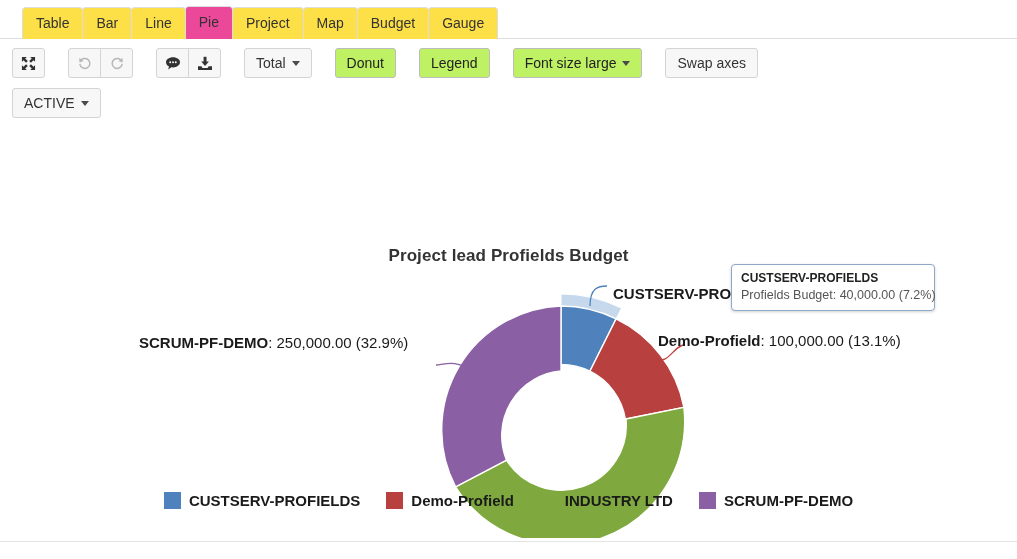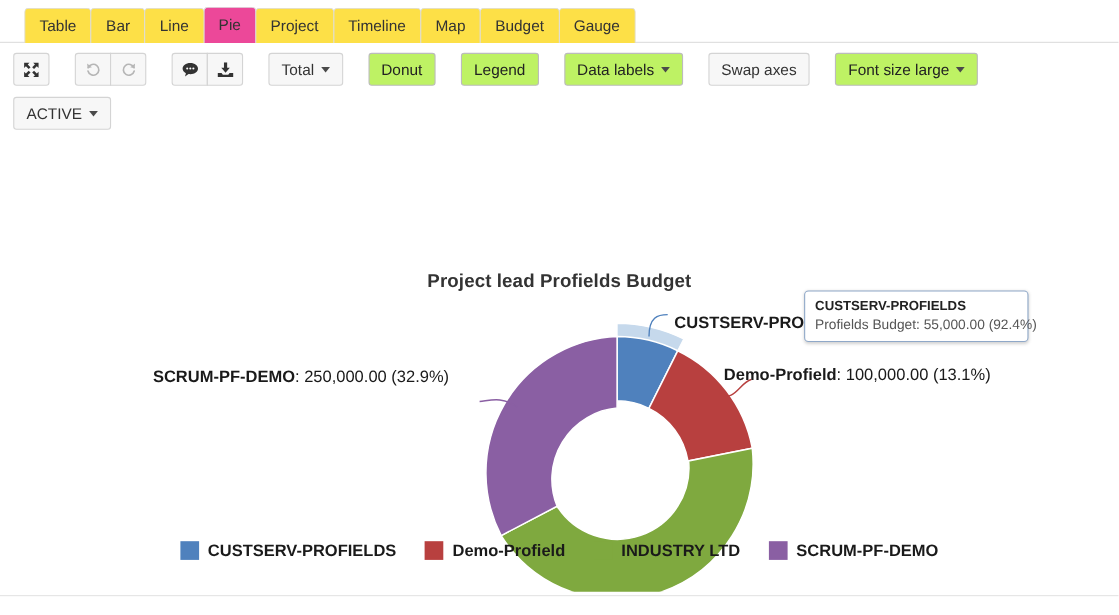--- a/index.html
+++ b/index.html
@@ -190,21 +190,20 @@
 </style>
 </head>
 <body>
 
 <div class="tabbar">
   <div class="tab">Table</div>
   <div class="tab">Bar</div>
   <div class="tab">Line</div>
   <div class="tab active">Pie</div>
   <div class="tab">Project</div>
-  <div class="tab">Timeline</div>
   <div class="tab">Map</div>
   <div class="tab">Budget</div>
   <div class="tab">Gauge</div>
 </div>
 
 <div class="toolbar">
 
   <div class="btn-group">
     <button class="btn icon">
       <span>
@@ -260,31 +259,27 @@
   </div>
 
   <button class="btn spaced">
     <span>Total</span>
     <span class="caret"></span>
   </button>
 
   <button class="btn active spaced">Donut</button>
   <button class="btn active spaced">Legend</button>
 
-  <button class="btn active spaced">
-    <span>Data labels</span>
-    <span class="caret"></span>
-  </button>
-
-  <button class="btn spaced">Swap axes</button>
 
   <button class="btn active spaced">
     <span>Font size large</span>
     <span class="caret"></span>
   </button>
+
+  <button class="btn spaced">Swap axes</button>
 </div>
 
 <div class="toolbar-row2">
   <button class="btn">
     <span>ACTIVE</span>
     <span class="caret"></span>
   </button>
 </div>
 
 <div class="chart-area">
@@ -316,21 +311,21 @@
   <div class="dlabel" style="left:658px; top:214px;">
     <b>Demo-Profield</b><span>: </span><span>100,000.00</span> <span>(13.1%)</span>
   </div>
 
   <div class="dlabel" style="left:139px; top:216px;">
     <b>SCRUM-PF-DEMO</b><span>: </span><span>250,000.00</span> <span>(32.9%)</span>
   </div>
 
   <div class="tooltip">
     <div class="tooltip-title">CUSTSERV-PROFIELDS</div>
-    <div class="tooltip-value">Profields Budget: 55,000.00 (92.4%)</div>
+    <div class="tooltip-value">Profields Budget: 40,000.00 (7.2%)</div>
   </div>
 </div>
 
 <div class="legend">
   <div class="legend-item">
     <span class="legend-swatch" style="background:#4f81bd;"></span>
     <span class="legend-label">CUSTSERV-PROFIELDS</span>
   </div>
   <div class="legend-item">
     <span class="legend-swatch" style="background:#b8403f;"></span>

